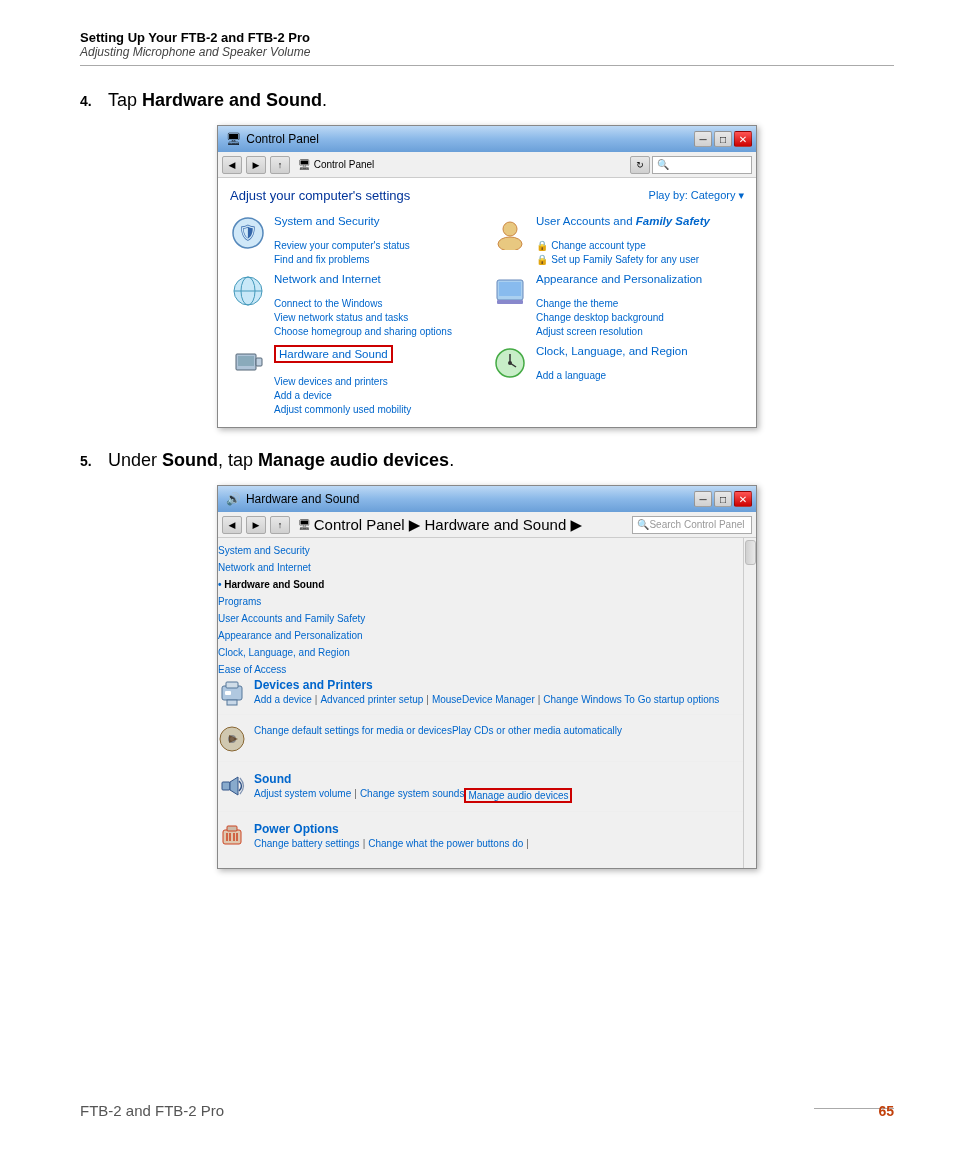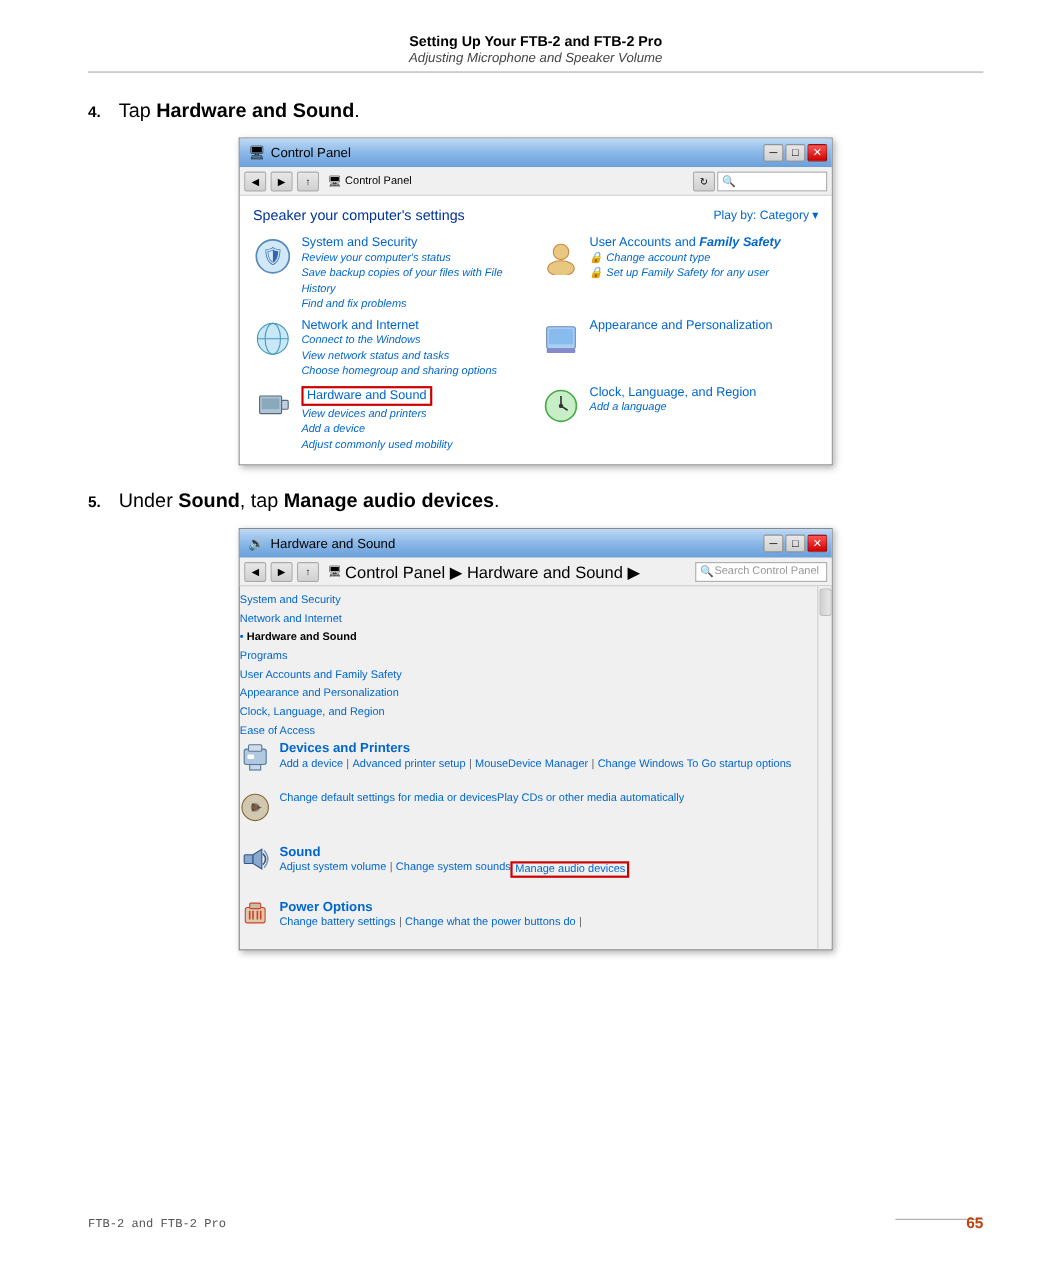--- a/index.html
+++ b/index.html
@@ -15,21 +15,21 @@
     
     .page-container {
       width: 954px;
       min-height: 1159px;
       padding: 30px 60px 40px 80px;
       position: relative;
     }
 
     
     .page-header {
-      text-align: center;
+      text-align: left;
       margin-bottom: 4px;
     }
     .page-header-title {
       font-family: Arial, sans-serif;
       font-weight: bold;
       font-size: 13px;
       color: #000;
     }
     .page-header-subtitle {
       font-family: Arial, sans-serif;
@@ -190,22 +190,21 @@
       font-weight: normal;
       cursor: pointer;
     }
     .cp-category-title b { font-weight: bold; font-style: italic; }
     .cp-category-title.highlighted {
       border: 2px solid #cc0000;
       padding: 1px 3px;
       display: inline-block;
     }
     .cp-category-links {
-      margin-top: 1px;
-      font-style: italic;
+      margin-top: 12px;
     }
     .cp-category-links a {
       color: #0066cc;
       font-size: 10px;
       text-decoration: none;
       display: block;
       line-height: 1.4;
     }
     .sidebar-link {
       color: #0066cc;
@@ -280,22 +279,22 @@
     .page-footer {
       position: absolute;
       bottom: 40px;
       left: 80px;
       right: 60px;
       display: flex;
       justify-content: space-between;
       align-items: flex-end;
     }
     .footer-left {
-      font-family: Liberation Mono, monospace;
-      font-size: 11px;
+      font-family: Liberation Sans, sans-serif;
+      font-size: 15px;
       color: #555;
     }
     .footer-right {
       font-family: Arial, sans-serif;
       font-weight: bold;
       font-size: 14px;
       color: #c2410c;
     }
 
     
@@ -353,41 +352,40 @@
         <span>Control Panel</span>
       </div>
       <div style="margin-left:auto;display:flex;align-items:center;gap:2px;">
         <div class="addr-nav-btn">↻</div>
         <div class="addr-search">🔍</div>
       </div>
     </div>
 
     <div class="cp-body">
       <div class="cp-topbar">
-        <span class="cp-title-main">Speaker your computer's settings</span>
+        <span class="cp-title-main">Adjust your computer's settings</span>
         <span class="cp-viewby">
           <span>Play by:</span>
           <span style="color:#0066cc;">Category ▾</span>
         </span>
       </div>
 
       <div class="cp-grid">
 
         <div class="cp-category">
           <div class="cp-icon icon-system">
             <svg width="34" height="34" viewBox="0 0 34 34">
               <circle cx="17" cy="17" r="15" fill="#d0e8f8" stroke="#5588bb" stroke-width="1.5"></circle>
               <text x="17" y="22" text-anchor="middle" font-size="16" fill="#3366aa">🛡</text>
             </svg>
           </div>
           <div class="cp-category-content">
             <div class="cp-category-title">System and Security</div>
             <div class="cp-category-links">
               <a class="hw-link">Review your computer's status</a>
-              <a class="hw-link">Save backup copies of your files with File History</a>
               <a class="hw-link">Find and fix problems</a>
             </div>
           </div>
         </div>
 
         <div class="cp-category">
           <div class="cp-icon icon-user">
             <svg width="34" height="34" viewBox="0 0 34 34">
               <circle cx="17" cy="13" r="7" fill="#e8c880" stroke="#cc8844" stroke-width="1"></circle>
               <ellipse cx="17" cy="28" rx="12" ry="7" fill="#e8c880" stroke="#cc8844" stroke-width="1"></ellipse>
@@ -423,20 +421,25 @@
         <div class="cp-category">
           <div class="cp-icon icon-appearance">
             <svg width="34" height="34" viewBox="0 0 34 34">
               <rect x="4" y="6" width="26" height="20" rx="2" fill="#aad0f0" stroke="#6688bb" stroke-width="1"></rect>
               <rect x="6" y="8" width="22" height="14" fill="#88bbee"></rect>
               <rect x="4" y="26" width="26" height="4" rx="1" fill="#8888cc"></rect>
             </svg>
           </div>
           <div class="cp-category-content">
             <div class="cp-category-title">Appearance and Personalization</div>
+            <div class="cp-category-links">
+              <a class="hw-link">Change the theme</a>
+              <a class="hw-link">Change desktop background</a>
+              <a class="hw-link">Adjust screen resolution</a>
+            </div>
           </div>
         </div>
 
         <div class="cp-category">
           <div class="cp-icon icon-hardware">
             <svg width="34" height="34" viewBox="0 0 34 34">
               <rect x="5" y="8" width="20" height="16" rx="1" fill="#b0c4d8" stroke="#556677" stroke-width="1"></rect>
               <rect x="7" y="10" width="16" height="10" fill="#8aaabb"></rect>
               <rect x="25" y="12" width="6" height="8" rx="1" fill="#c0d0e0" stroke="#556677" stroke-width="1"></rect>
             </svg>

